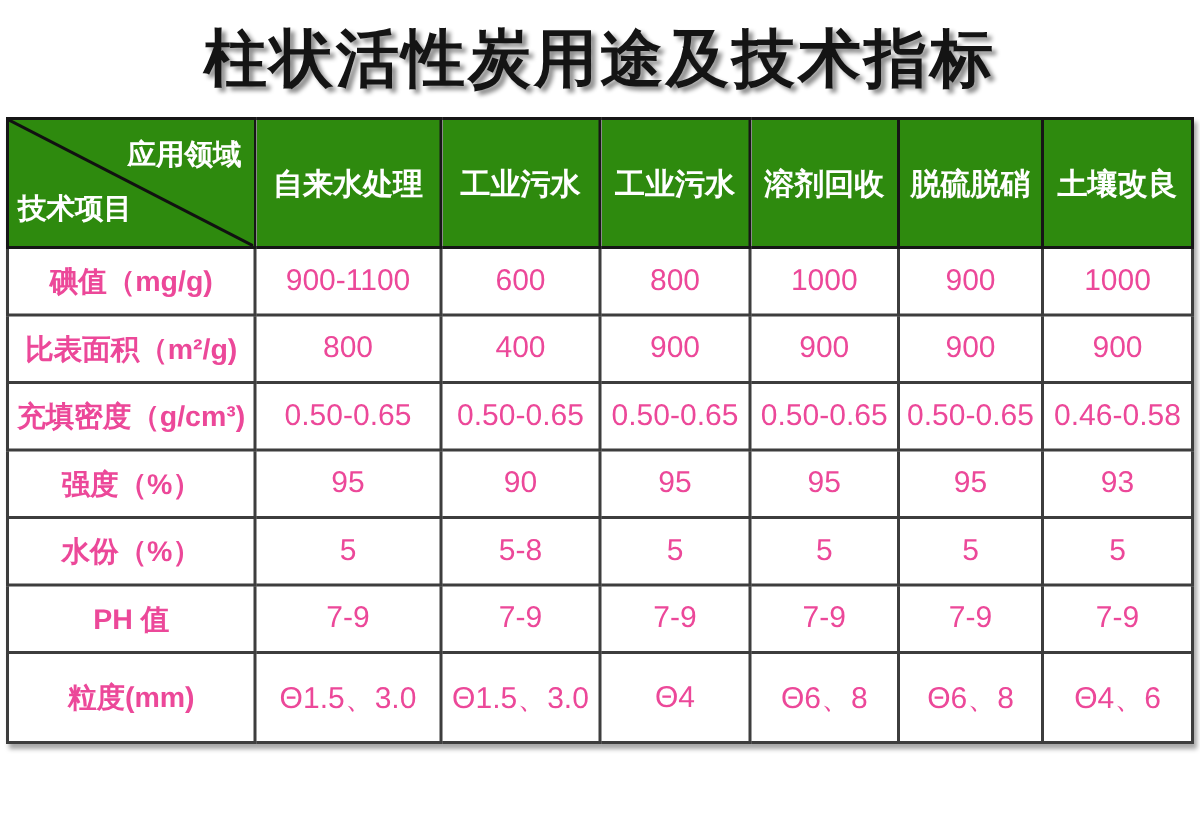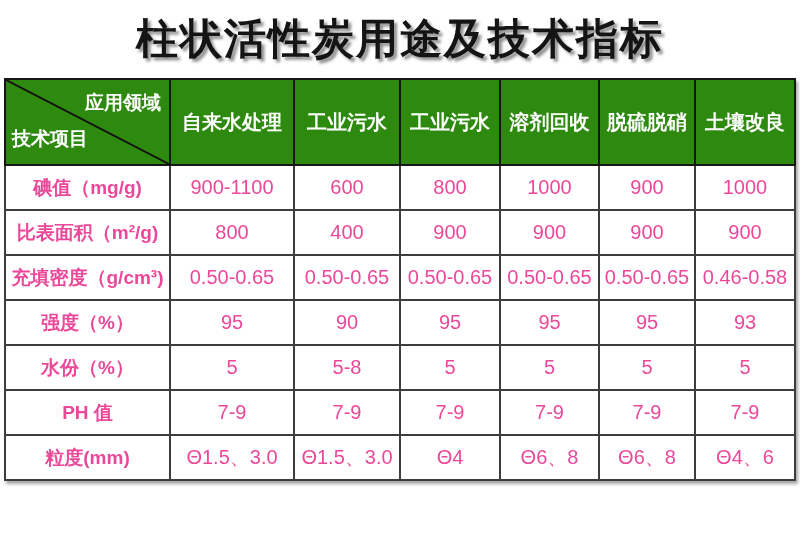--- a/index.html
+++ b/index.html
@@ -42,21 +42,21 @@
     font-weight: bold;
     border-color: #161616 !important;
   }
 
   th.corner { position: relative; padding: 0; }
   th.corner svg { position: absolute; left: 0; top: 0; width: 100%; height: 100%; display: block; }
   .corner-tr { position: absolute; top: 10px; right: 8px; font-size: 19px; }
   .corner-bl { position: absolute; bottom: 12px; left: 6px; font-size: 19px; }
 
   tbody tr { height: 45px; background: #ffffff; }
-  tbody tr.tall { height: 45px; }
+  tbody tr.tall { height: 60px; }
   tbody td { font-size: 20px; color: #ec4899; }
   tbody td.rowlabel { font-weight: bold; font-size: 19px; }
 </style>
 </head>
 <body>
 
 <div class="title">柱状活性炭用途及技术指标</div>
 
 <table class="spec">
   <colgroup>

